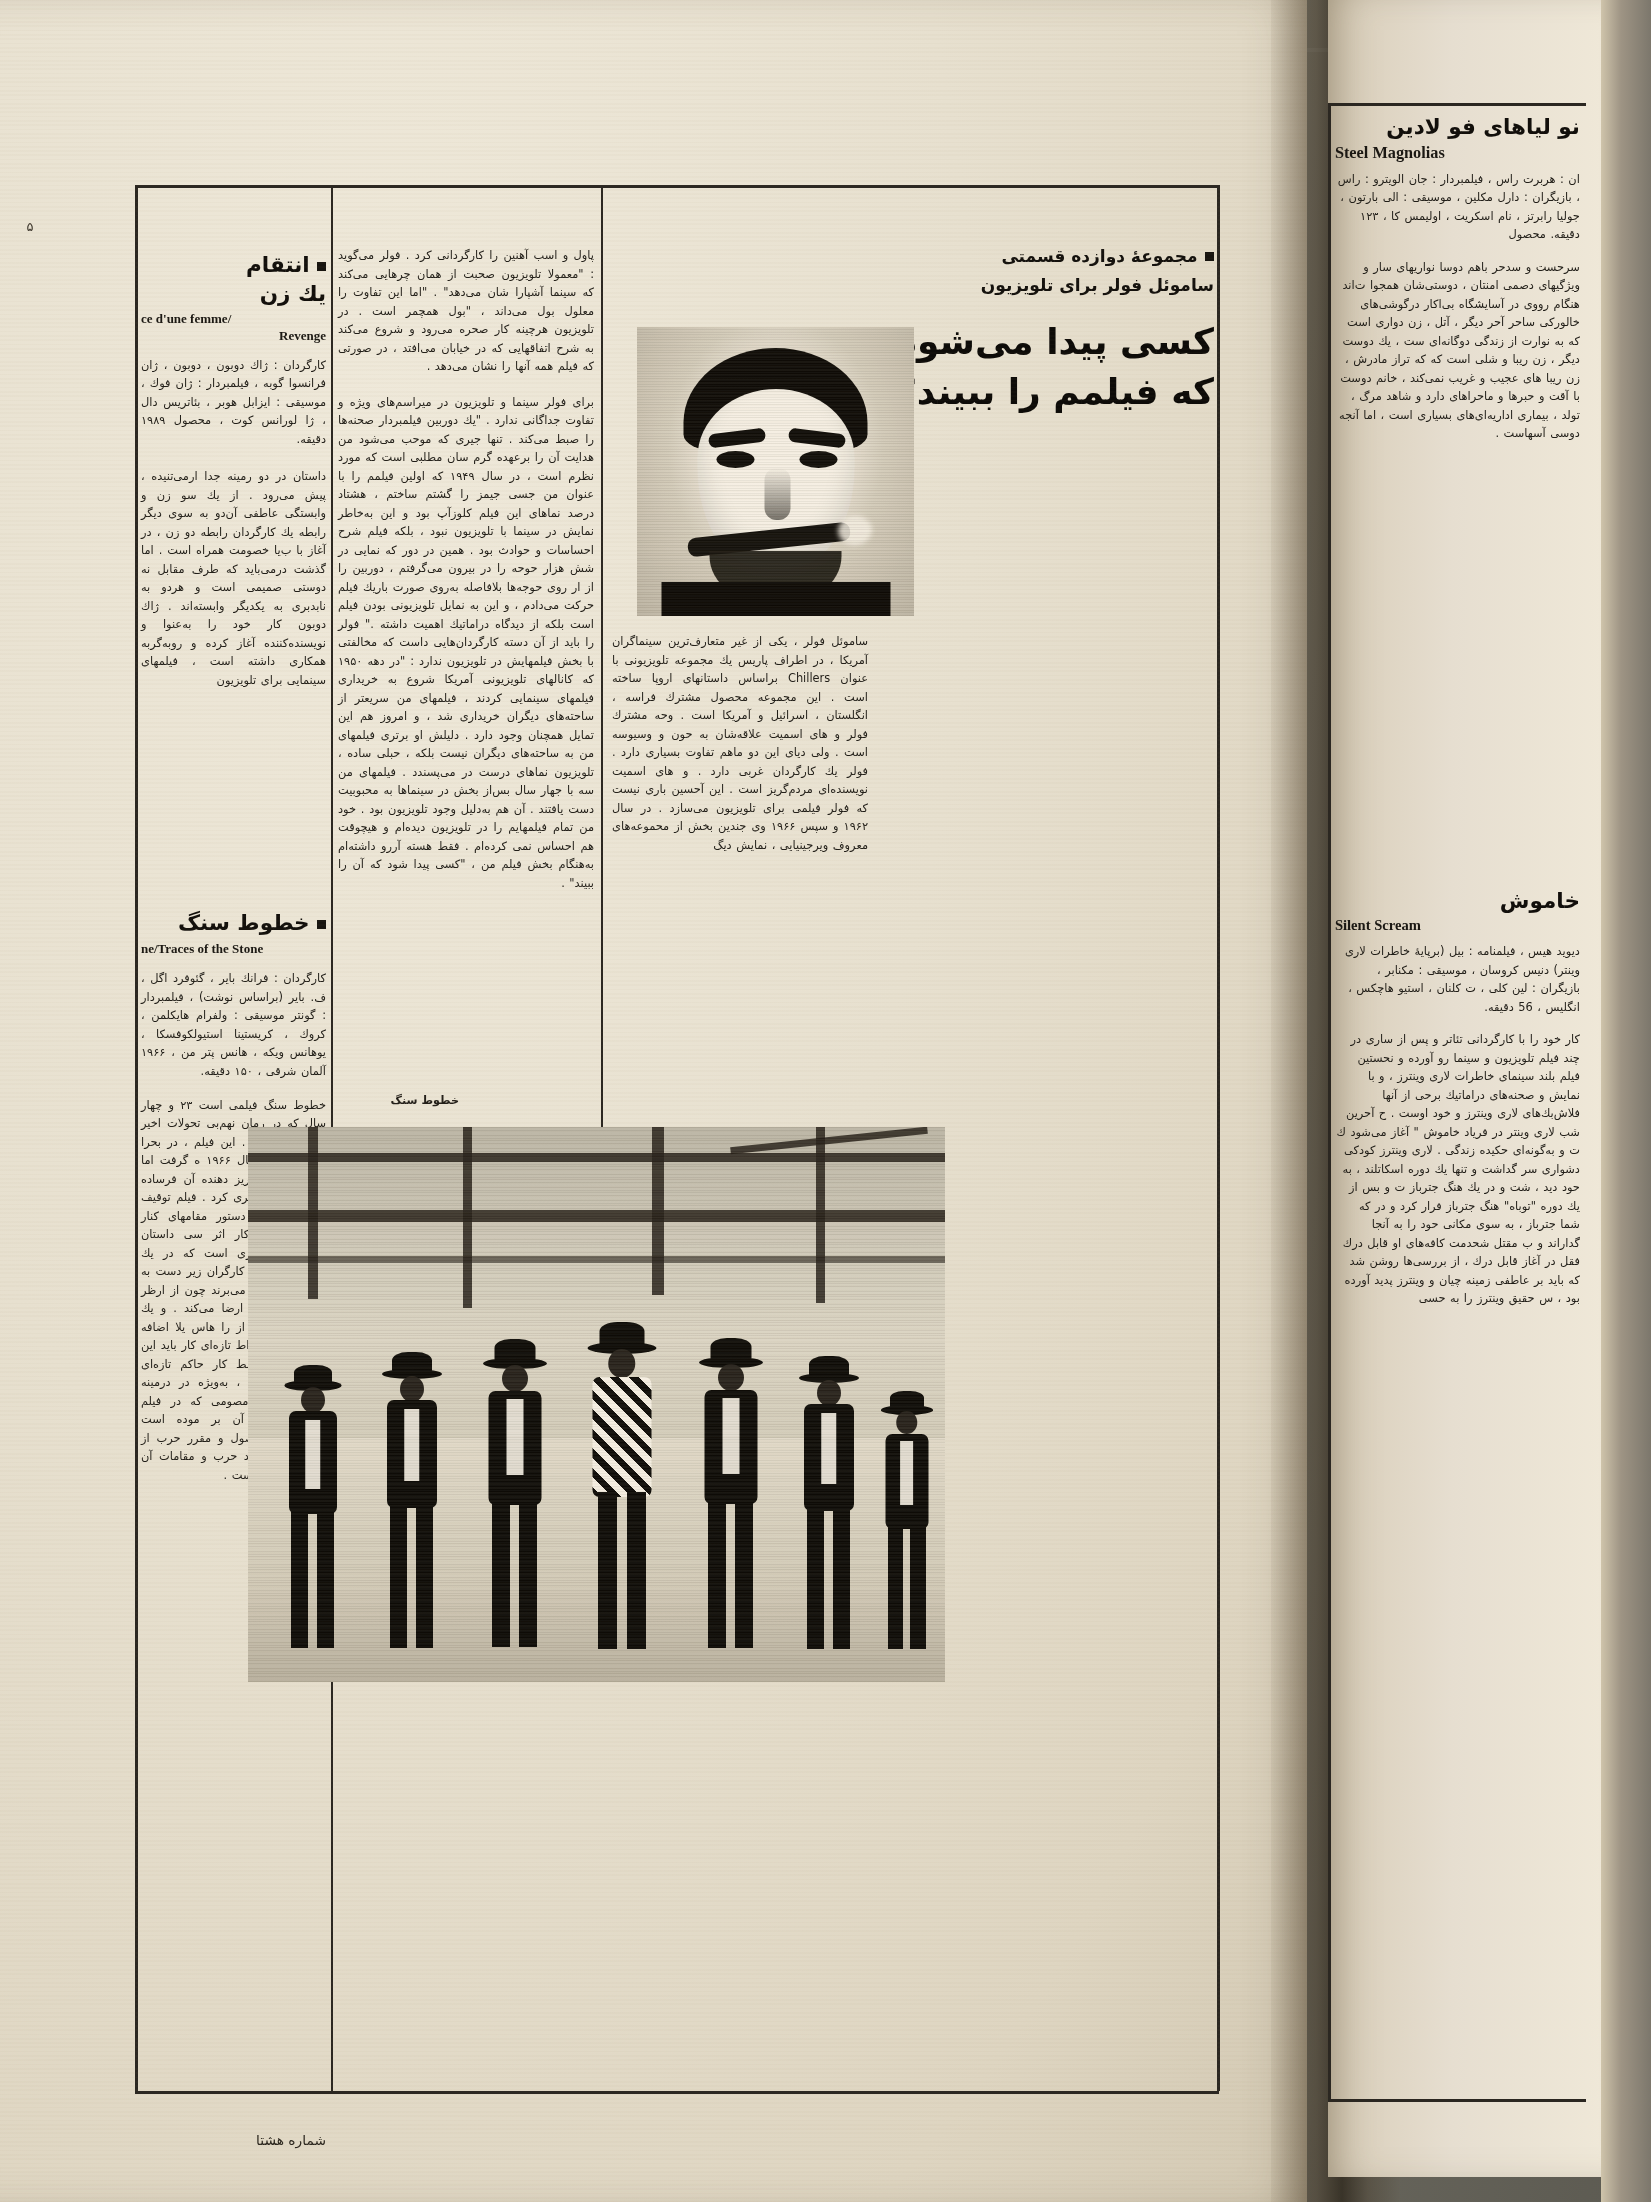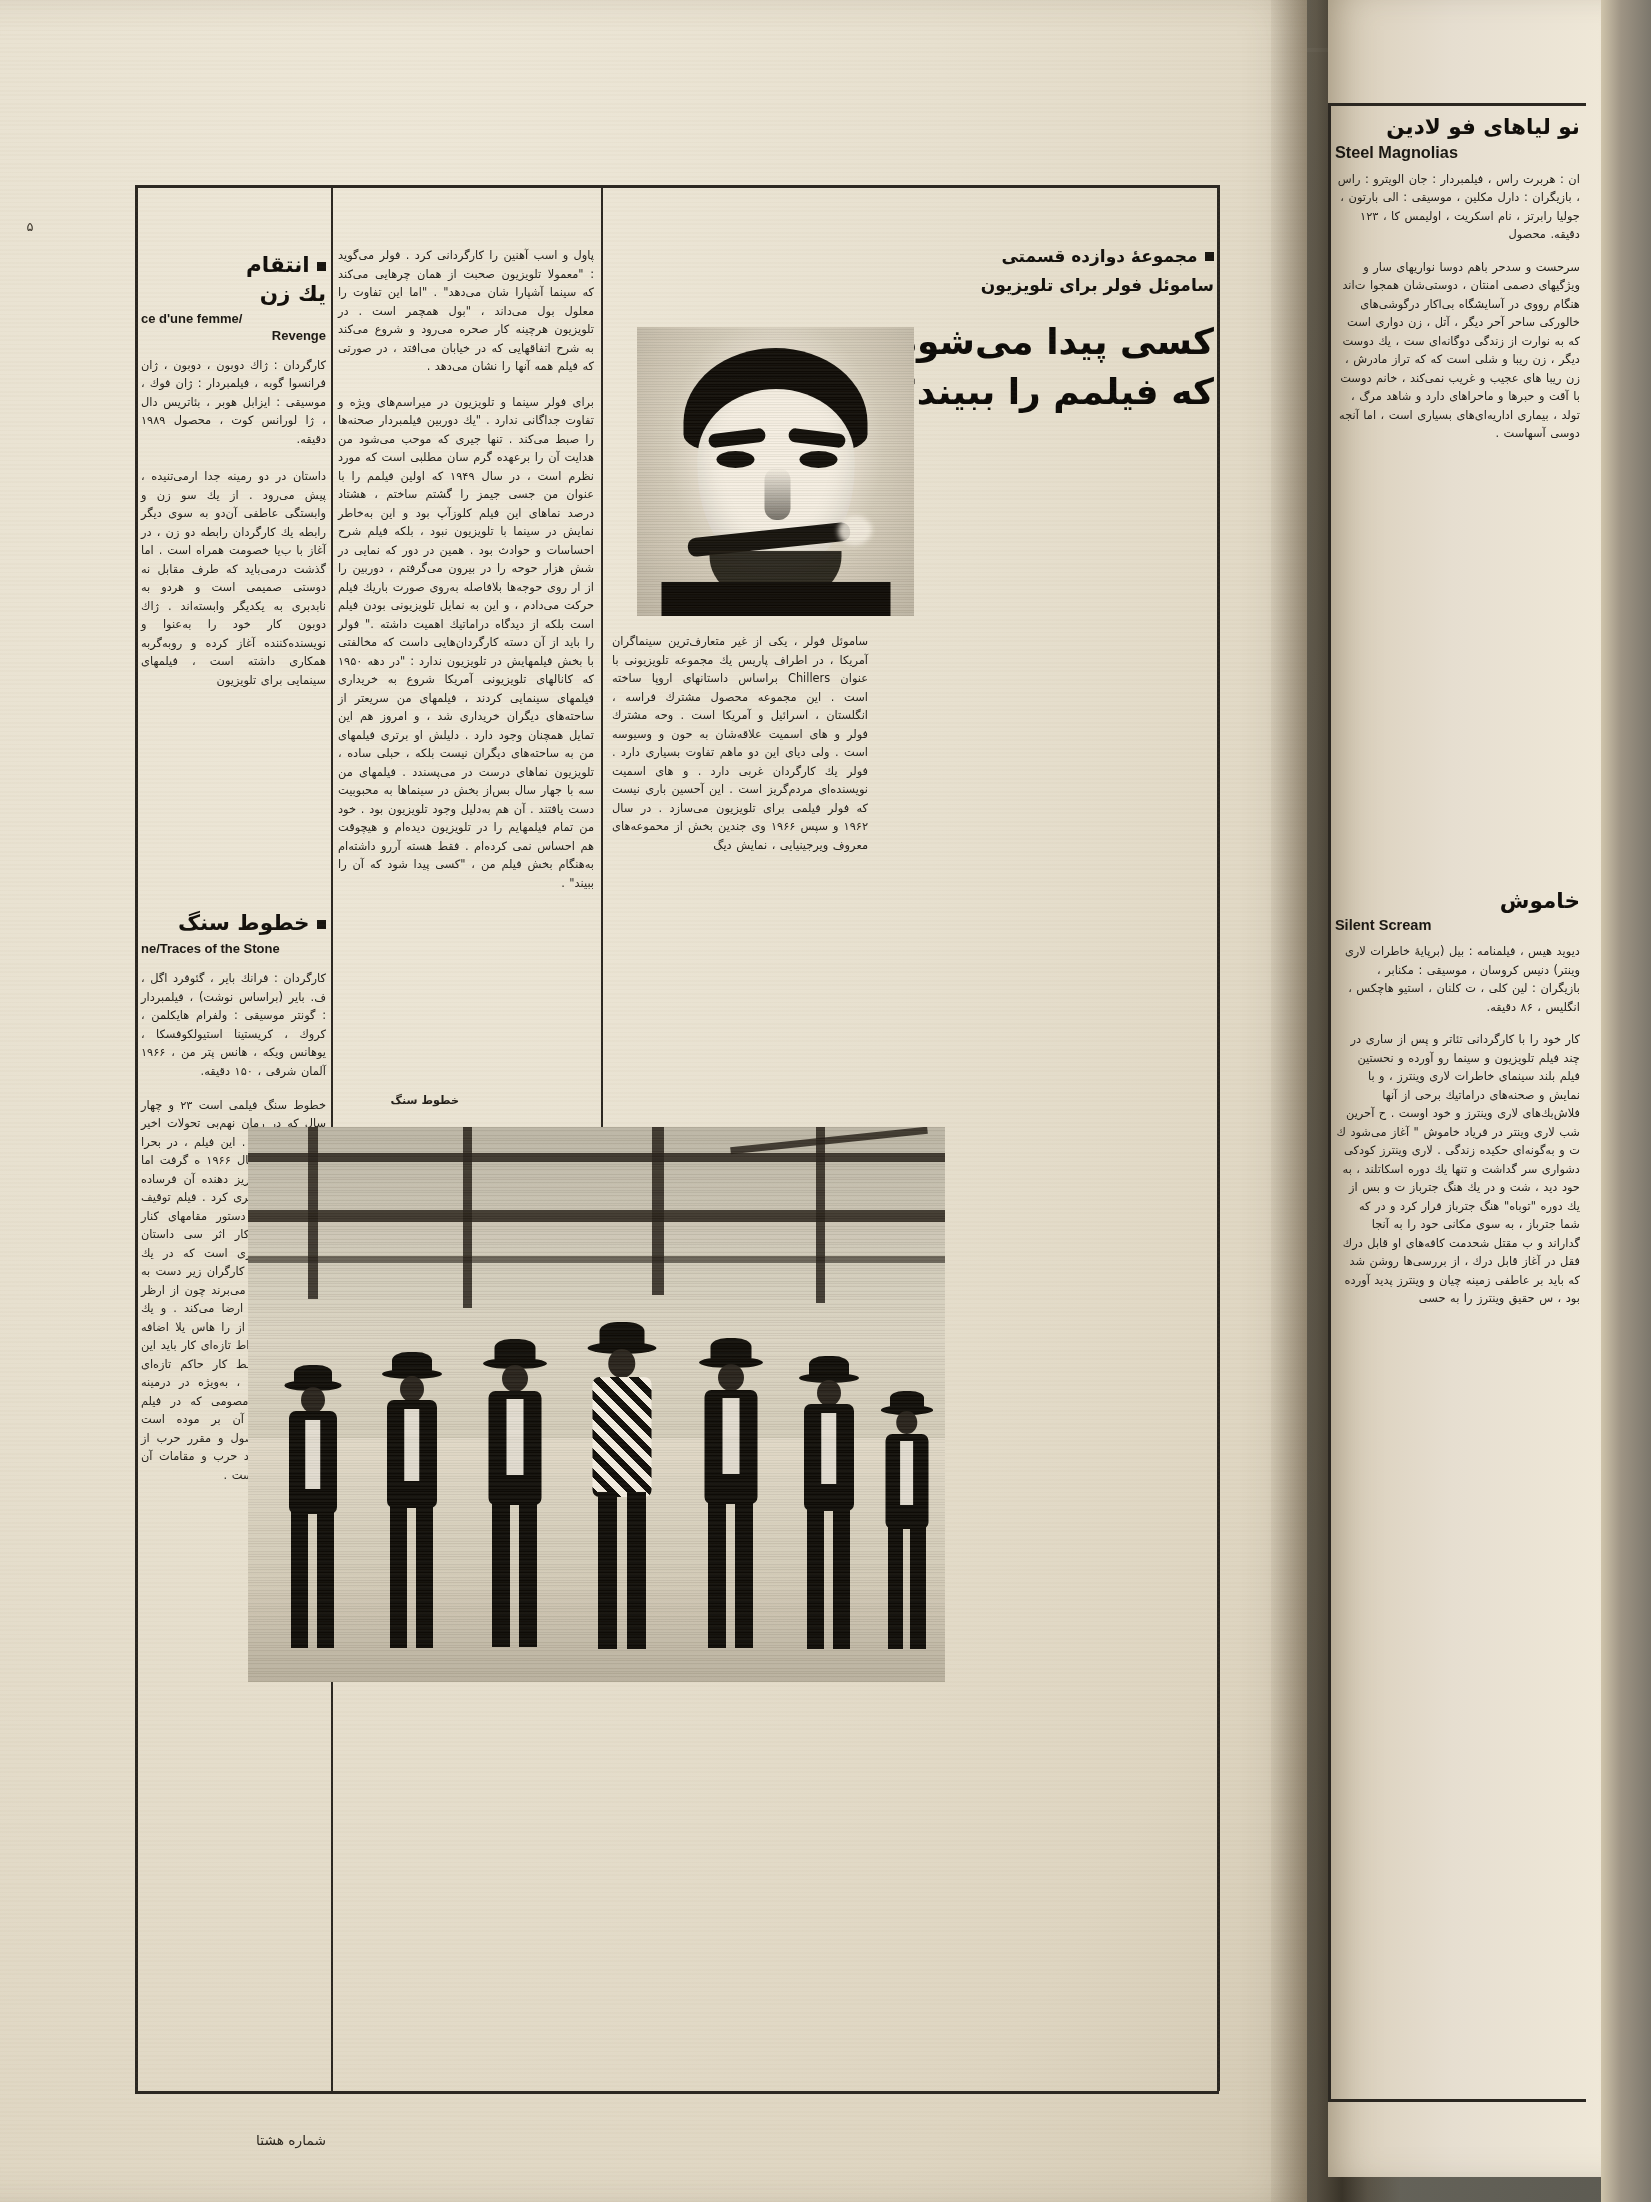--- a/index.html
+++ b/index.html
@@ -116,21 +116,21 @@
   }
   .subhead-fa {
     font-size: 17px;
     font-weight: bold;
     line-height: 26px;
     color: #14110d;
   }
   .latin {
     direction: ltr;
     text-align: left;
-    font-family: Liberation Sans, sans-serif;
+    font-family: Liberation Serif, serif;
     font-size: 13px;
     line-height: 17px;
     color: #1b1813;
   }
   .latin-bold { font-weight: bold; }
   .bullet {
     display: inline-block;
     width: 9.5px;
     height: 9.5px;
     background: #17140f;
@@ -433,20 +433,20 @@
     <div class="right-col" style="left:6.9px;top:112px;width:245px;">
       <div class="head-fa">نو لیاهای فو لادین</div>
       <div class="latin latin-bold" style="direction:ltr;text-align:left;font-size:16.3px;margin-top:3.4px;">Steel Magnolias</div>
       <div class="body-text" style="margin-top:8.6px;">ان : هربرت راس ،  فیلمبردار : جان الویترو : راس ،  بازیگران : دارل مكلین ، موسیقی : الی بارتون ، جولیا رابرتز ، نام اسكریت ، اولیمس كا ، ۱۲۳ دقیقه.  محصول</div>
       <div class="body-text" style="margin-top:13.8px;">سرحست و سدحر باهم دوسا نواریهای سار و ویژگیهای دصمی امنتان ، دوستی‌شان همجوا ت‌اند هنگام رووی در آسایشگاه بی‌اکار درگوشی‌های خالوركی ساحر آحر دیگر ، آتل ، زن دواری است كه به نوارت از زندگی دوگانه‌ای ست ، یك دوست دیگر ، زن ریبا و شلی است كه كه تراز مادرش ، زن ریبا های عجیب و غریب نمی‌كند ، خانم دوست با آقت و حبرها و ماحراهای دارد و شاهد مرگ ، تولد ، بیماری اداریه‌ای‌های بسیاری است ، اما آنجه دوسی آسهاست .</div>
     </div>
 
     <div class="right-col" style="left:6.9px;top:886px;width:245px;">
       <div class="head-fa">خاموش</div>
       <div class="latin latin-bold" style="direction:ltr;text-align:left;font-size:14.6px;margin-top:1.7px;">Silent Scream</div>
-      <div class="body-text" style="margin-top:8.6px;">دیوید هیس ،  فیلمنامه : بیل (برپایهٔ خاطرات لاری وینتر) دنیس كروسان ، موسیقی : مكنابر ، بازیگران : لین كلی ، ت كلنان ، استیو هاچكس ، انگلیس ، ۸۶ دقیقه.</div>
+      <div class="body-text" style="margin-top:8.6px;">دیوید هیس ،  فیلمنامه : بیل (برپایهٔ خاطرات لاری وینتر) دنیس كروسان ، موسیقی : مكنابر ، بازیگران : لین كلی ، ت كلنان ، استیو هاچكس ، انگلیس ، 56 دقیقه.</div>
       <div class="body-text" style="margin-top:13.8px;">كار خود را با كارگردانی تئاتر و پس از ساری در چند فیلم تلویزیون و سینما رو آورده و نحستین فیلم بلند سینمای خاطرات لاری وینترز ، و با نمایش و صحنه‌های دراماتیك برحی از آنها فلاش‌بك‌های لاری وینترز و خود اوست . ح آحرین شب لاری وینتر در فریاد خاموش " آغاز می‌شود ك ت و به‌گونه‌ای حكیده‌ زندگی . لاری وینترز كودكی دشواری سر گداشت و تنها یك دوره اسكاتلند ، به حود دید ، شت و در یك هنگ جترباز ت و بس از یك دوره "توباه" هنگ جترباز فرار كرد و در كه شما جترباز ، به سوی مكانی حود را به آنجا گداراند و ب مقتل شحدمت كافه‌های او قابل درك فقل در آغاز قابل درك ، از بررسی‌ها روشن شد كه باید بر عاطفی زمینه چیان و وینترز پدید آورده بود ، س حقیق وینترز را به حسی</div>
     </div>
   </div>
 
   <div class="edge-right"></div>
 </div>
 
 
 </body></html>

